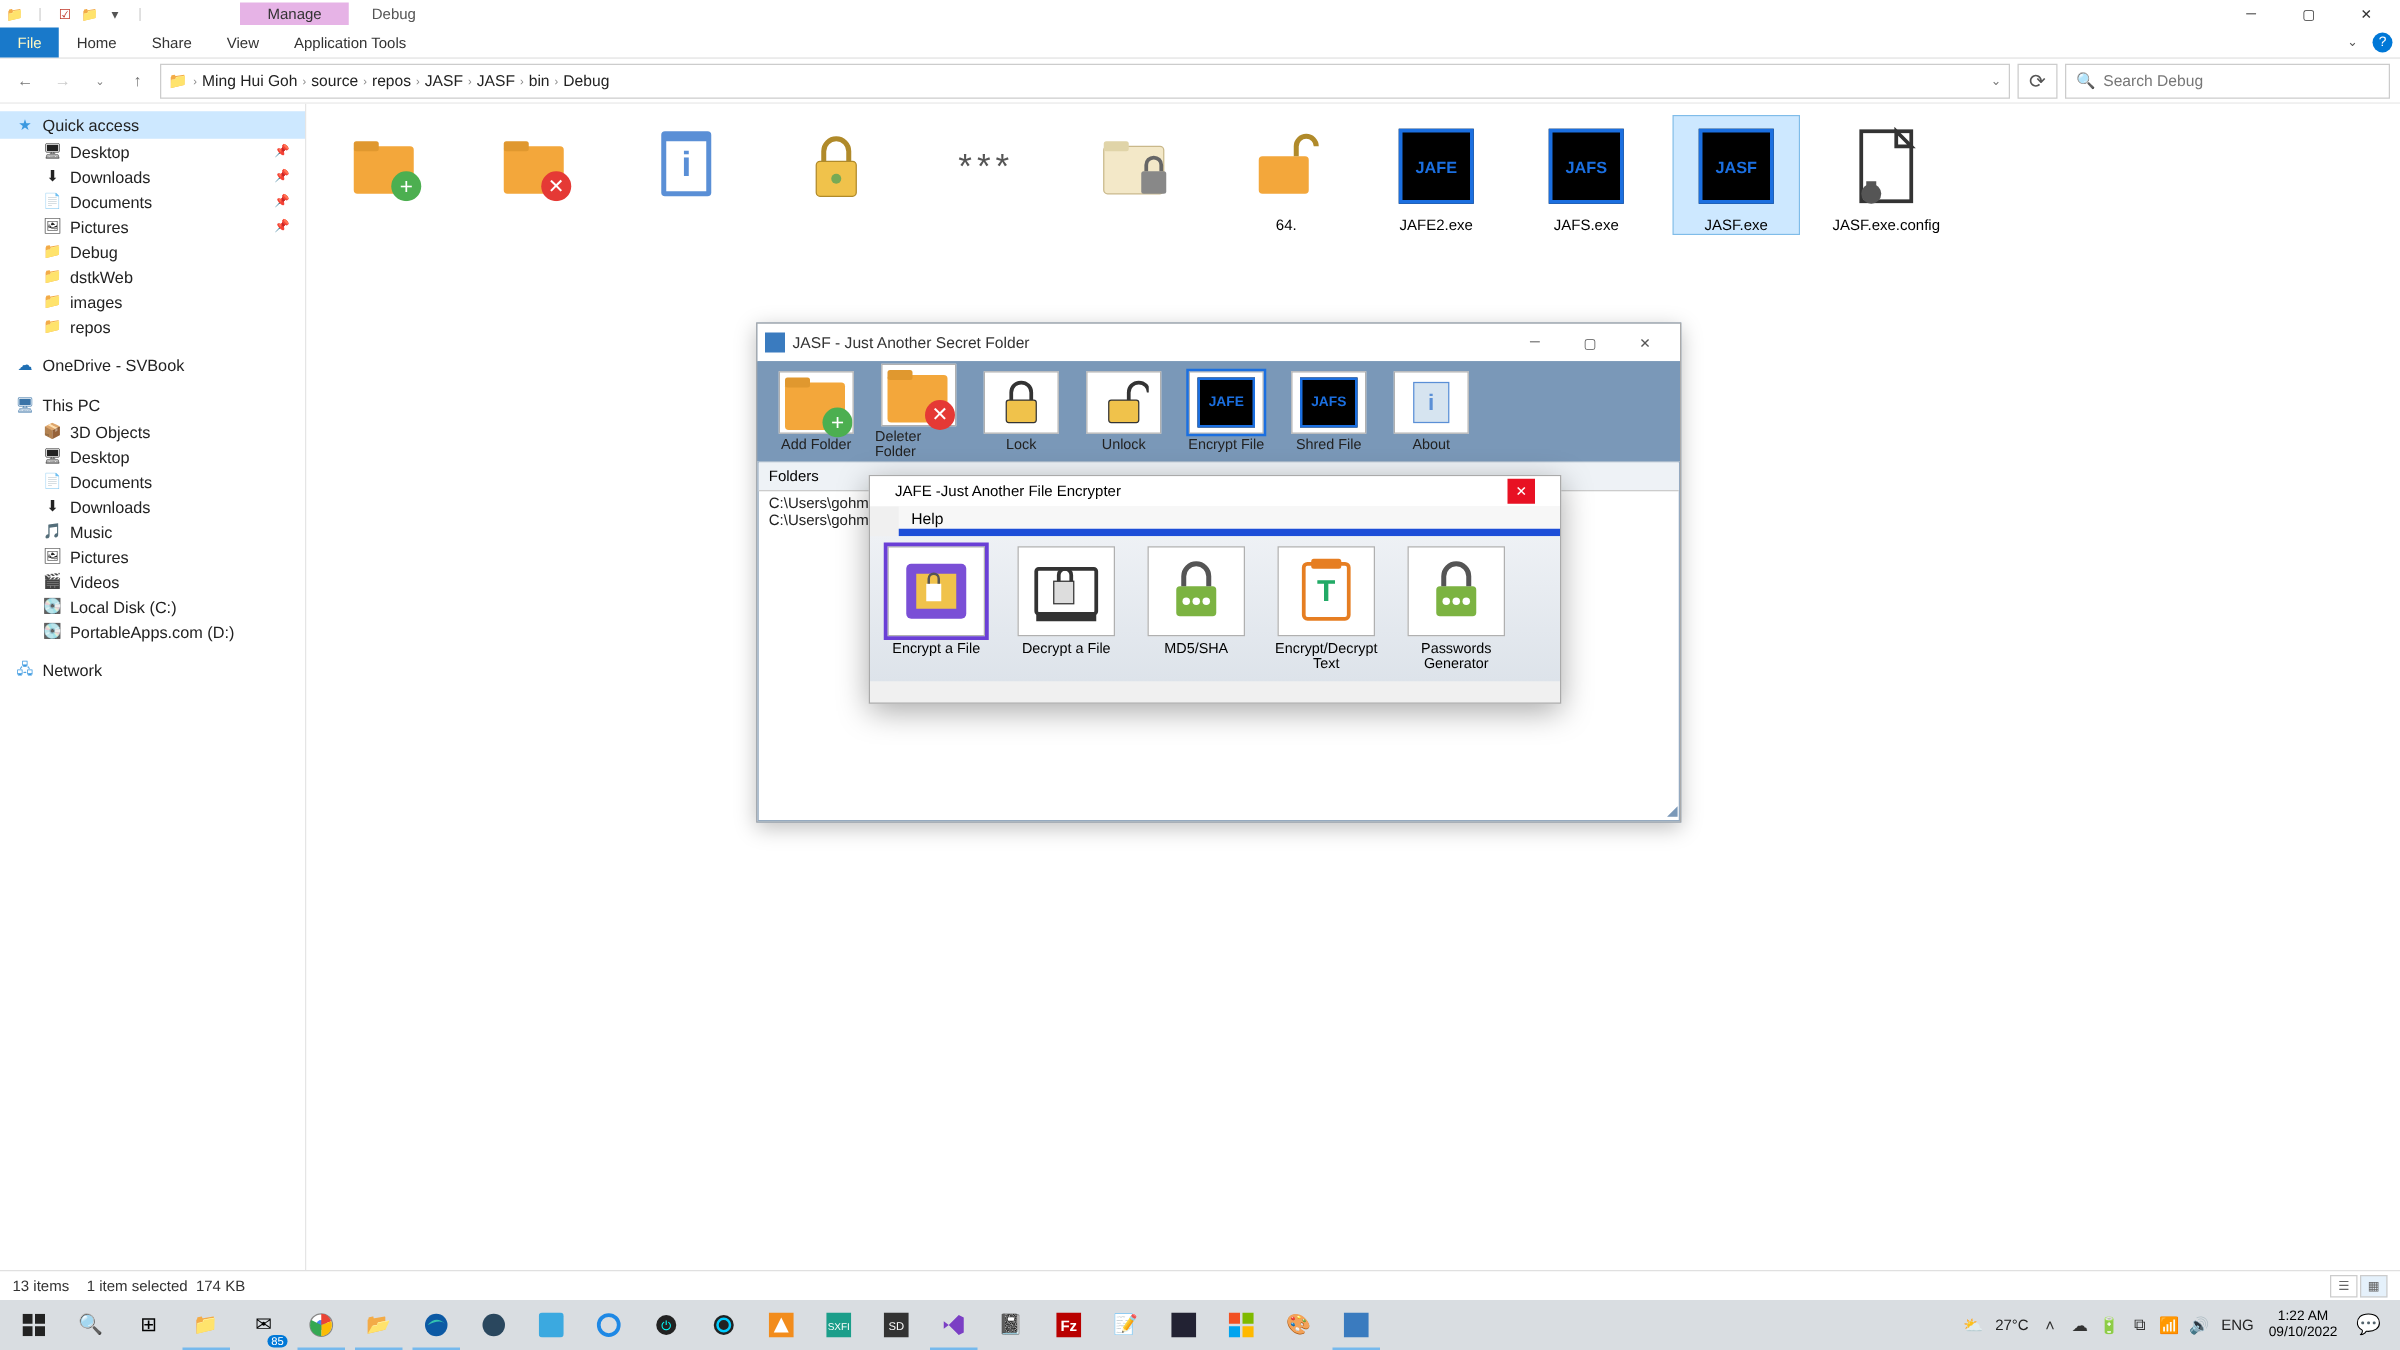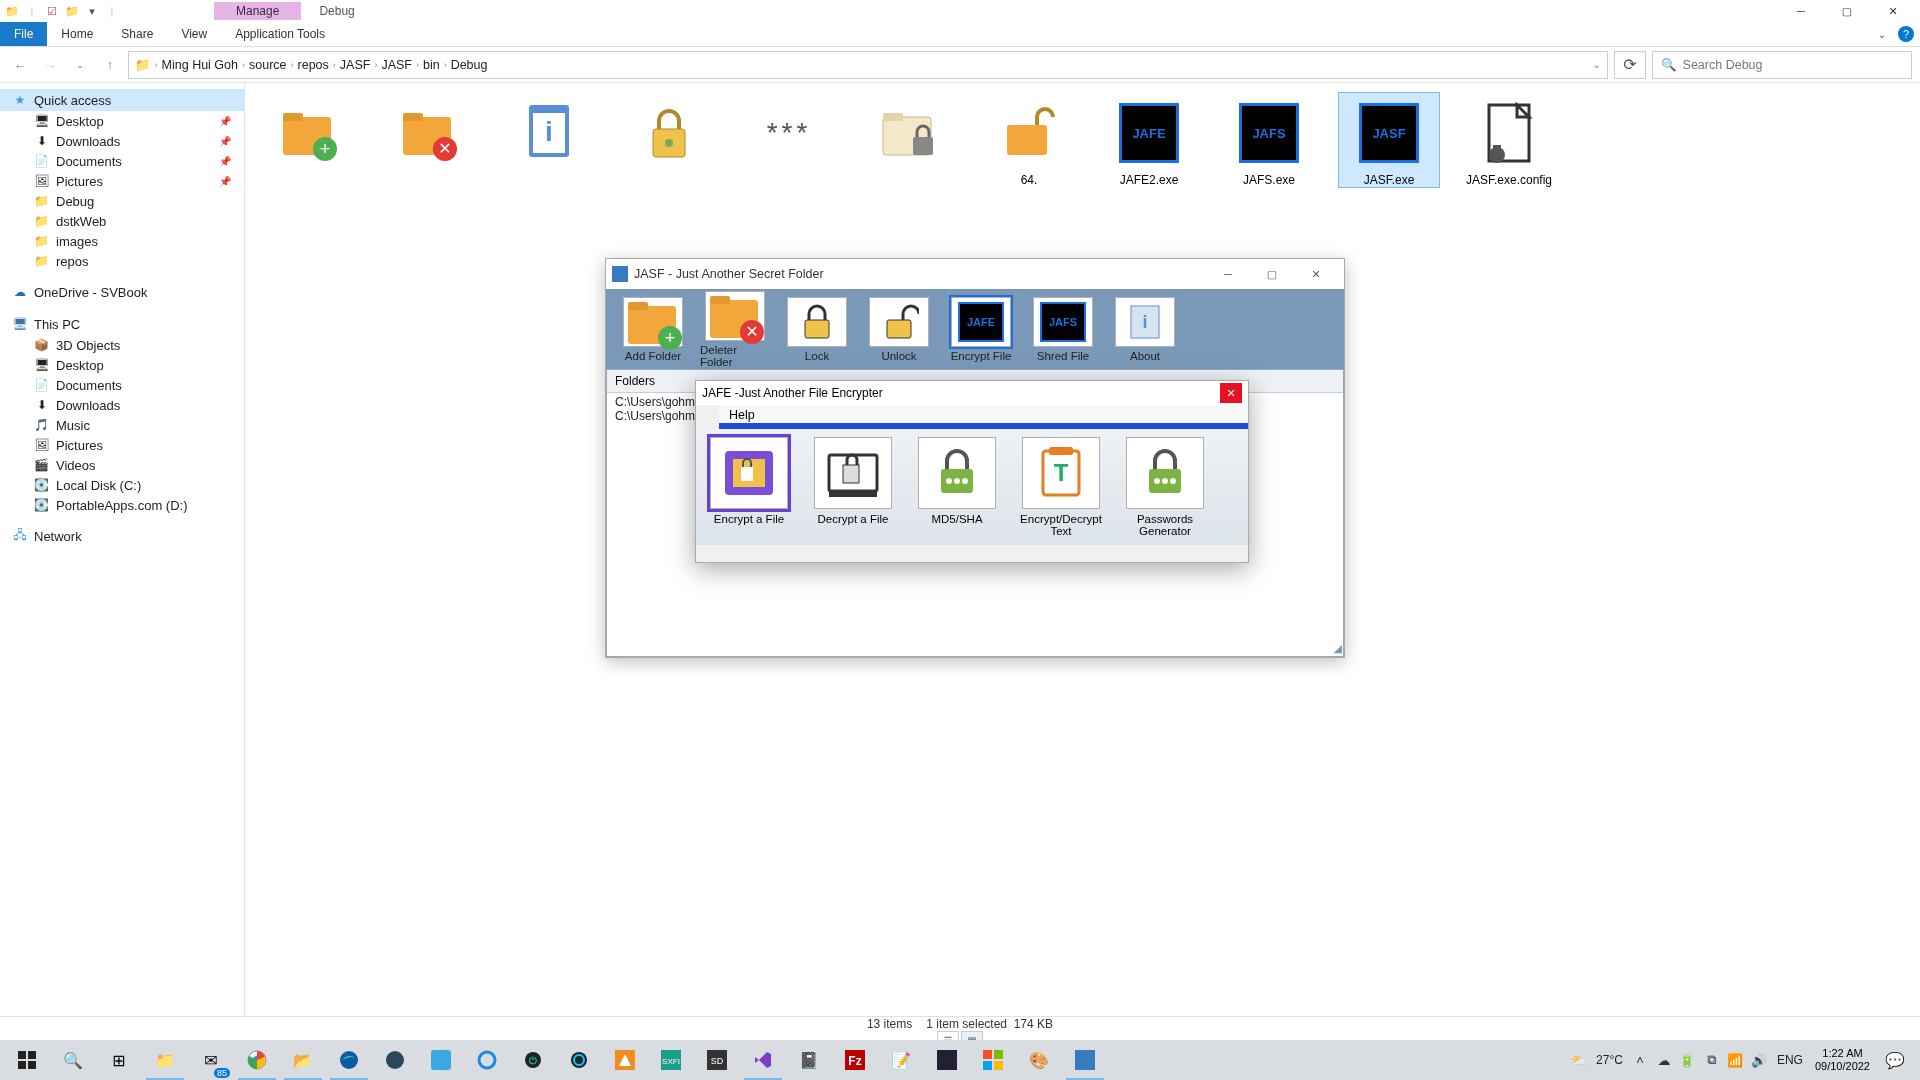--- a/index.html
+++ b/index.html
@@ -67,30 +67,30 @@
 .jasf-tool { width: 70px; display: flex; flex-direction: column; align-items: center; gap: 3px; font-size: 11.5px; color: #222; }
 .jasf-tool.sel .tool-box { outline: 2px solid #1b6fe0; }
 .tool-box { width: 60px; height: 50px; background: #fff; border: 1px solid #b0b0b0; display:flex; align-items:center; justify-content:center; position:relative; }
 .jasf-body { height: calc(100% - 110px); background: #fff; margin: 0; display:flex; flex-direction:column; border: 1px solid #95aac0; }
 .jasf-folders-hdr { padding: 4px 8px; font-size: 12px; background: #eef2f6; border-bottom:1px solid #ccc; }
 .jasf-folders-list { padding: 2px 8px; font-size: 12px; color: #222; }
 .jasf-resize { position:absolute; right:2px; bottom:2px; color:#7a98b8; font-size:11px; }
 
 
 .jafe-window { position: absolute; left: 450px; top: 297px; width: 554px; height: 183px; background: #f0f0f0; border: 1px solid #aaa; box-shadow: 0 6px 24px rgba(0,0,0,0.35); z-index: 10; }
-.jafe-title { height: 24px; background: #fff; display: flex; align-items: center; justify-content: space-between; padding: 0 6px; font-size: 12px; gap: 31px; }
+.jafe-title { height: 24px; background: #fff; display: flex; align-items: center; justify-content: space-between; padding: 0 20px; font-size: 12px; gap: 31px; }
 .jafe-close { width: 22px; height: 20px; background: #e81123; color: #fff; display:flex; align-items:center; justify-content:center; font-size:11px; }
 .jafe-menu { height: 24px; background: #f7f7f7; padding: 3px 10px; font-size: 12.5px; border-bottom: 6px solid #1d4ed8; margin-left: 23px; }
 .jafe-body { padding: 8px; display: flex; gap: 14px; align-items: flex-start; background: linear-gradient(#eef1f5,#dde3ea); }
 .jafe-tool { width: 90px; display:flex; flex-direction:column; align-items:center; gap:4px; font-size:11.5px; text-align:center; }
 .jafe-tool .tool-box { width: 78px; height: 72px; }
 .jafe-tool.sel .tool-box { outline: 3px solid #6a3fd6; }
 
 
-.statusbar { height: 24px; border-top: 1px solid #e0e0e0; display: flex; align-items: center; justify-content: space-between; padding: 0 10px; font-size: 12px; color: #333; background:#fff;flex-direction:column; }
+.statusbar { height: 24px; border-top: 1px solid #e0e0e0; display: flex; align-items: center; justify-content: space-between; padding: 0 10px; font-size: 12px; color: #333; background:#fff; }
 .view-toggles { display:flex; gap:2px; }
 .view-toggle { width:22px; height:18px; border:1px solid #ccc; display:flex; align-items:center; justify-content:center; font-size:10px; color:#666; }
 
 
 .taskbar { position: absolute; bottom: 0; left: 0; right: 0; height: 40px; background: #d9dde1; display: flex; align-items: center; padding: 0 4px; }
 .task-left { display:flex; align-items:center; gap: 0; }
 .task-btn { width: 46px; height: 40px; display: flex; align-items: center; justify-content: center; font-size: 16px; position:relative; }
 .task-btn.active::after { content:""; position:absolute; bottom:0; left:4px; right:4px; height:2px; background:#76b9ed; }
 .task-right { margin-left: auto; display:flex; align-items:center; gap: 2px; padding-right:4px; }
 .tray-ico { width: 22px; height: 40px; display:flex; align-items:center; justify-content:center; font-size:13px; color:#333; }
@@ -105,21 +105,21 @@
 
 <div class="titlebar">
   <div class="titlebar-left">
     <span class="qat-icon">📁</span>
     <span class="qat-icon" style="color:#ccc;">|</span>
     <span class="qat-icon" style="color:#c0392b;">☑</span>
     <span class="qat-icon">📁</span>
     <span class="qat-icon" style="color:#555;">▾</span>
     <span class="qat-icon" style="color:#ccc;">|</span>
   </div>
-  <div class="titlebar-center" style="position:absolute; left:214px;">
+  <div class="titlebar-center" style="position:absolute; left:192px;">
     <span class="context-tab">Manage</span>
     <span class="loc-tab">Debug</span>
   </div>
   <div class="titlebar-right">
     <div class="win-btn">─</div>
     <div class="win-btn">▢</div>
     <div class="win-btn">✕</div>
   </div>
 </div>
 

